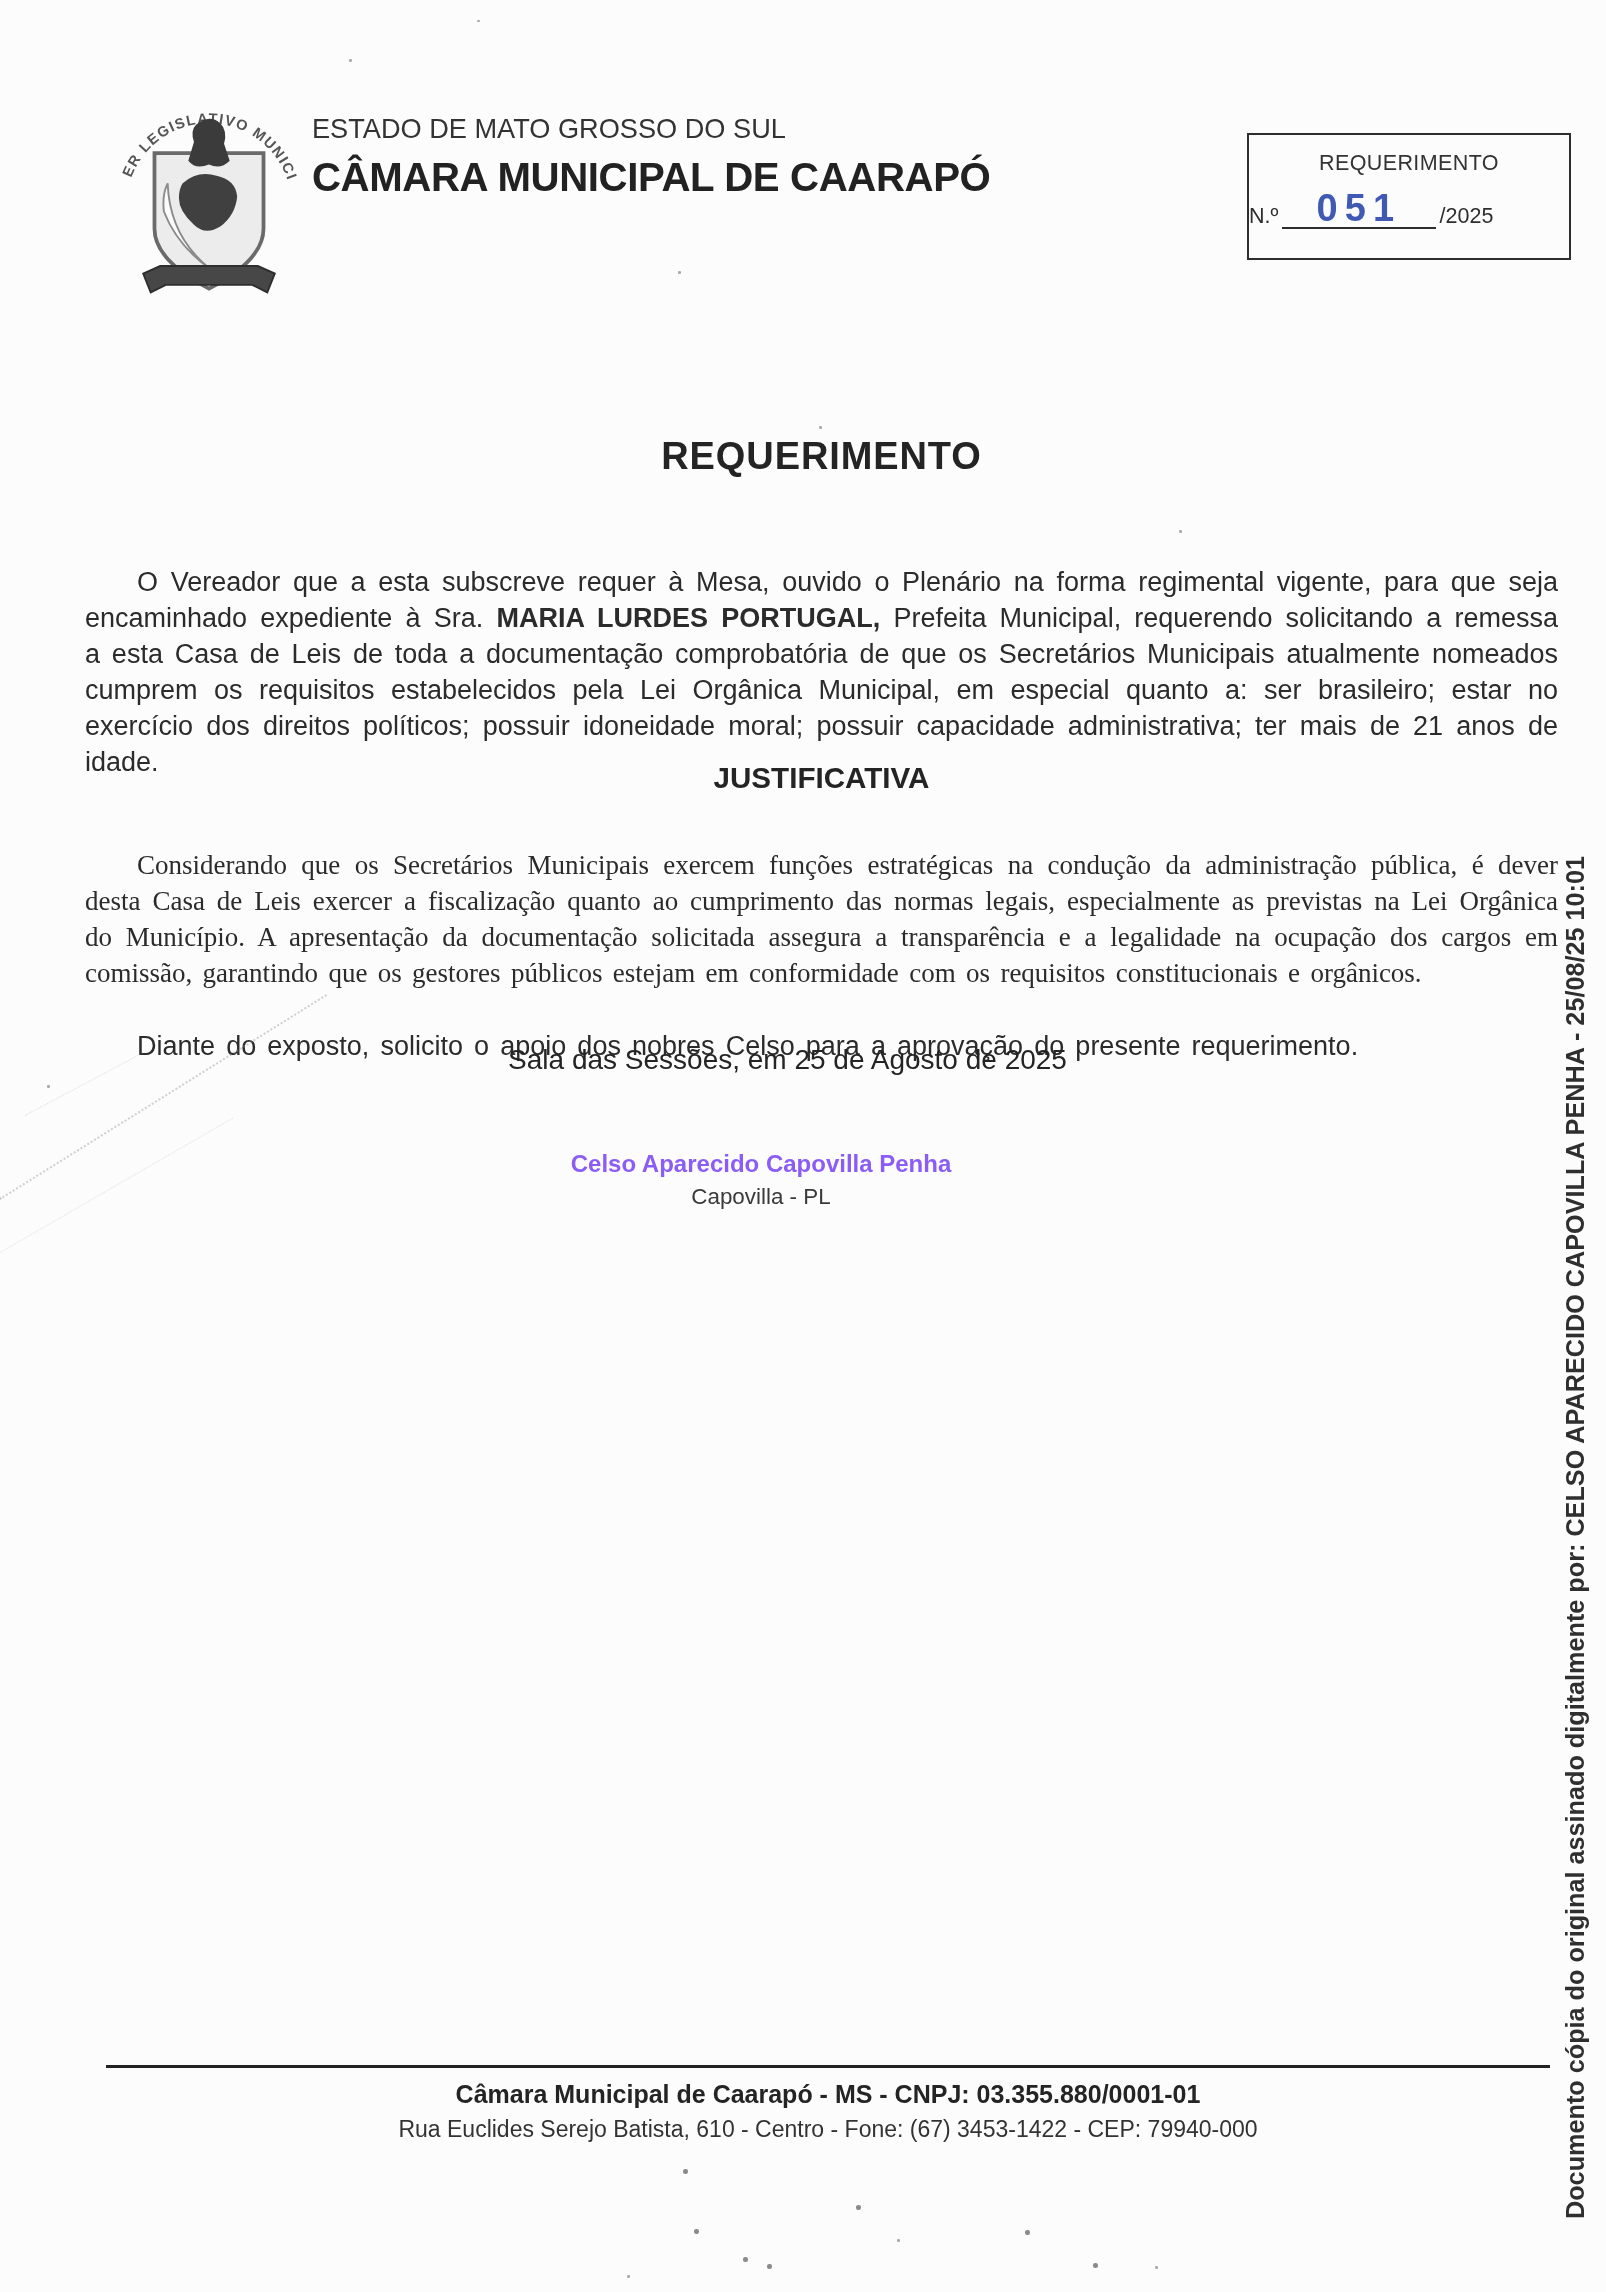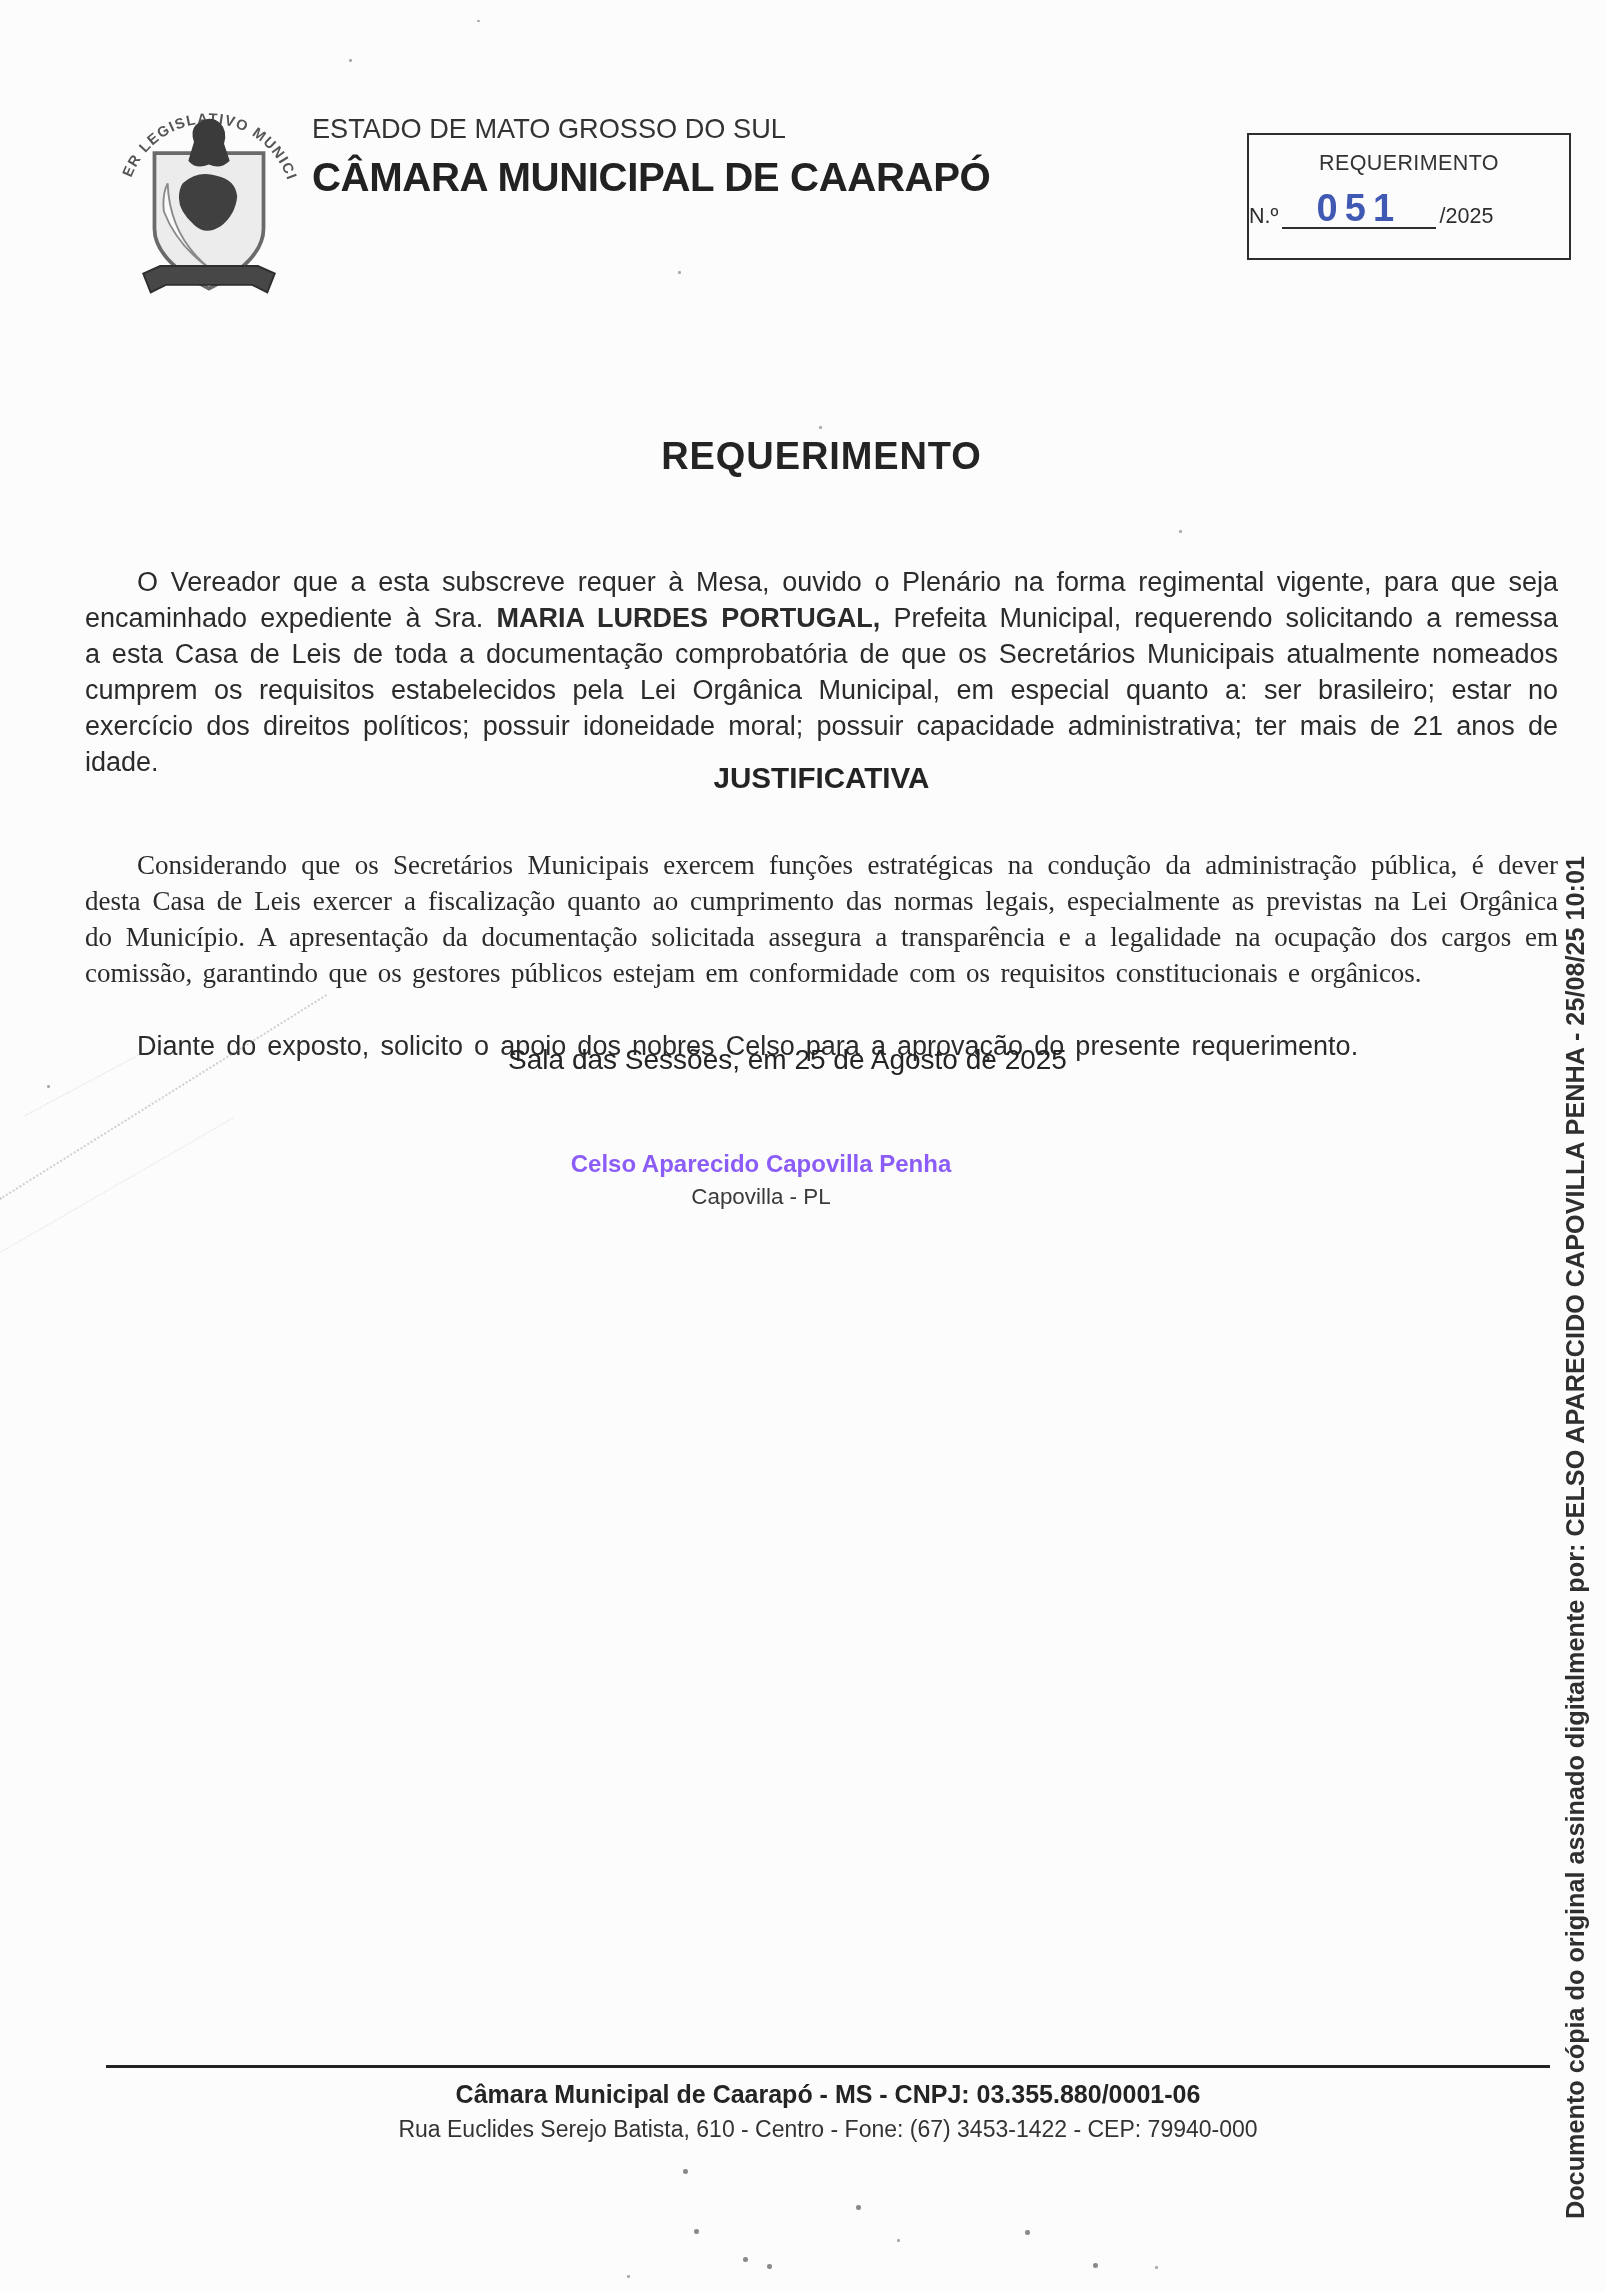--- a/index.html
+++ b/index.html
@@ -101,21 +101,21 @@
   <div class="dateline">Sala das Sessões, em 25 de Agosto de 2025</div>
   <div class="sig-block">
     <div class="sig-name">Celso Aparecido Capovilla Penha</div>
     <div class="sig-role">Capovilla - PL</div>
   </div>
 
   <div class="stamp">Documento cópia do original assinado digitalmente por: CELSO APARECIDO CAPOVILLA PENHA - 25/08/25 10:01</div>
 
   <div class="footer-rule"></div>
   <div class="footer">
-    <div class="footer-l1">Câmara Municipal de Caarapó - MS - CNPJ: 03.355.880/0001-06</div>
+    <div class="footer-l1">Câmara Municipal de Caarapó - MS - CNPJ: 03.355.880/0001-01</div>
     <div class="footer-l2">Rua Euclides Serejo Batista, 610 - Centro - Fone: (67) 3453-1422 - CEP: 79940-000</div>
   </div>
 
   <div class="streak s1"></div>
   <div class="streak s2"></div>
   <div class="streak s3"></div>
   <div class="speck sm" style="left:349px;top:59px;"></div>
   <div class="speck sm" style="left:477px;top:19.7px;"></div>
   <div class="speck sm" style="left:819px;top:426px;"></div>
   <div class="speck sm" style="left:1179px;top:530px;"></div>

